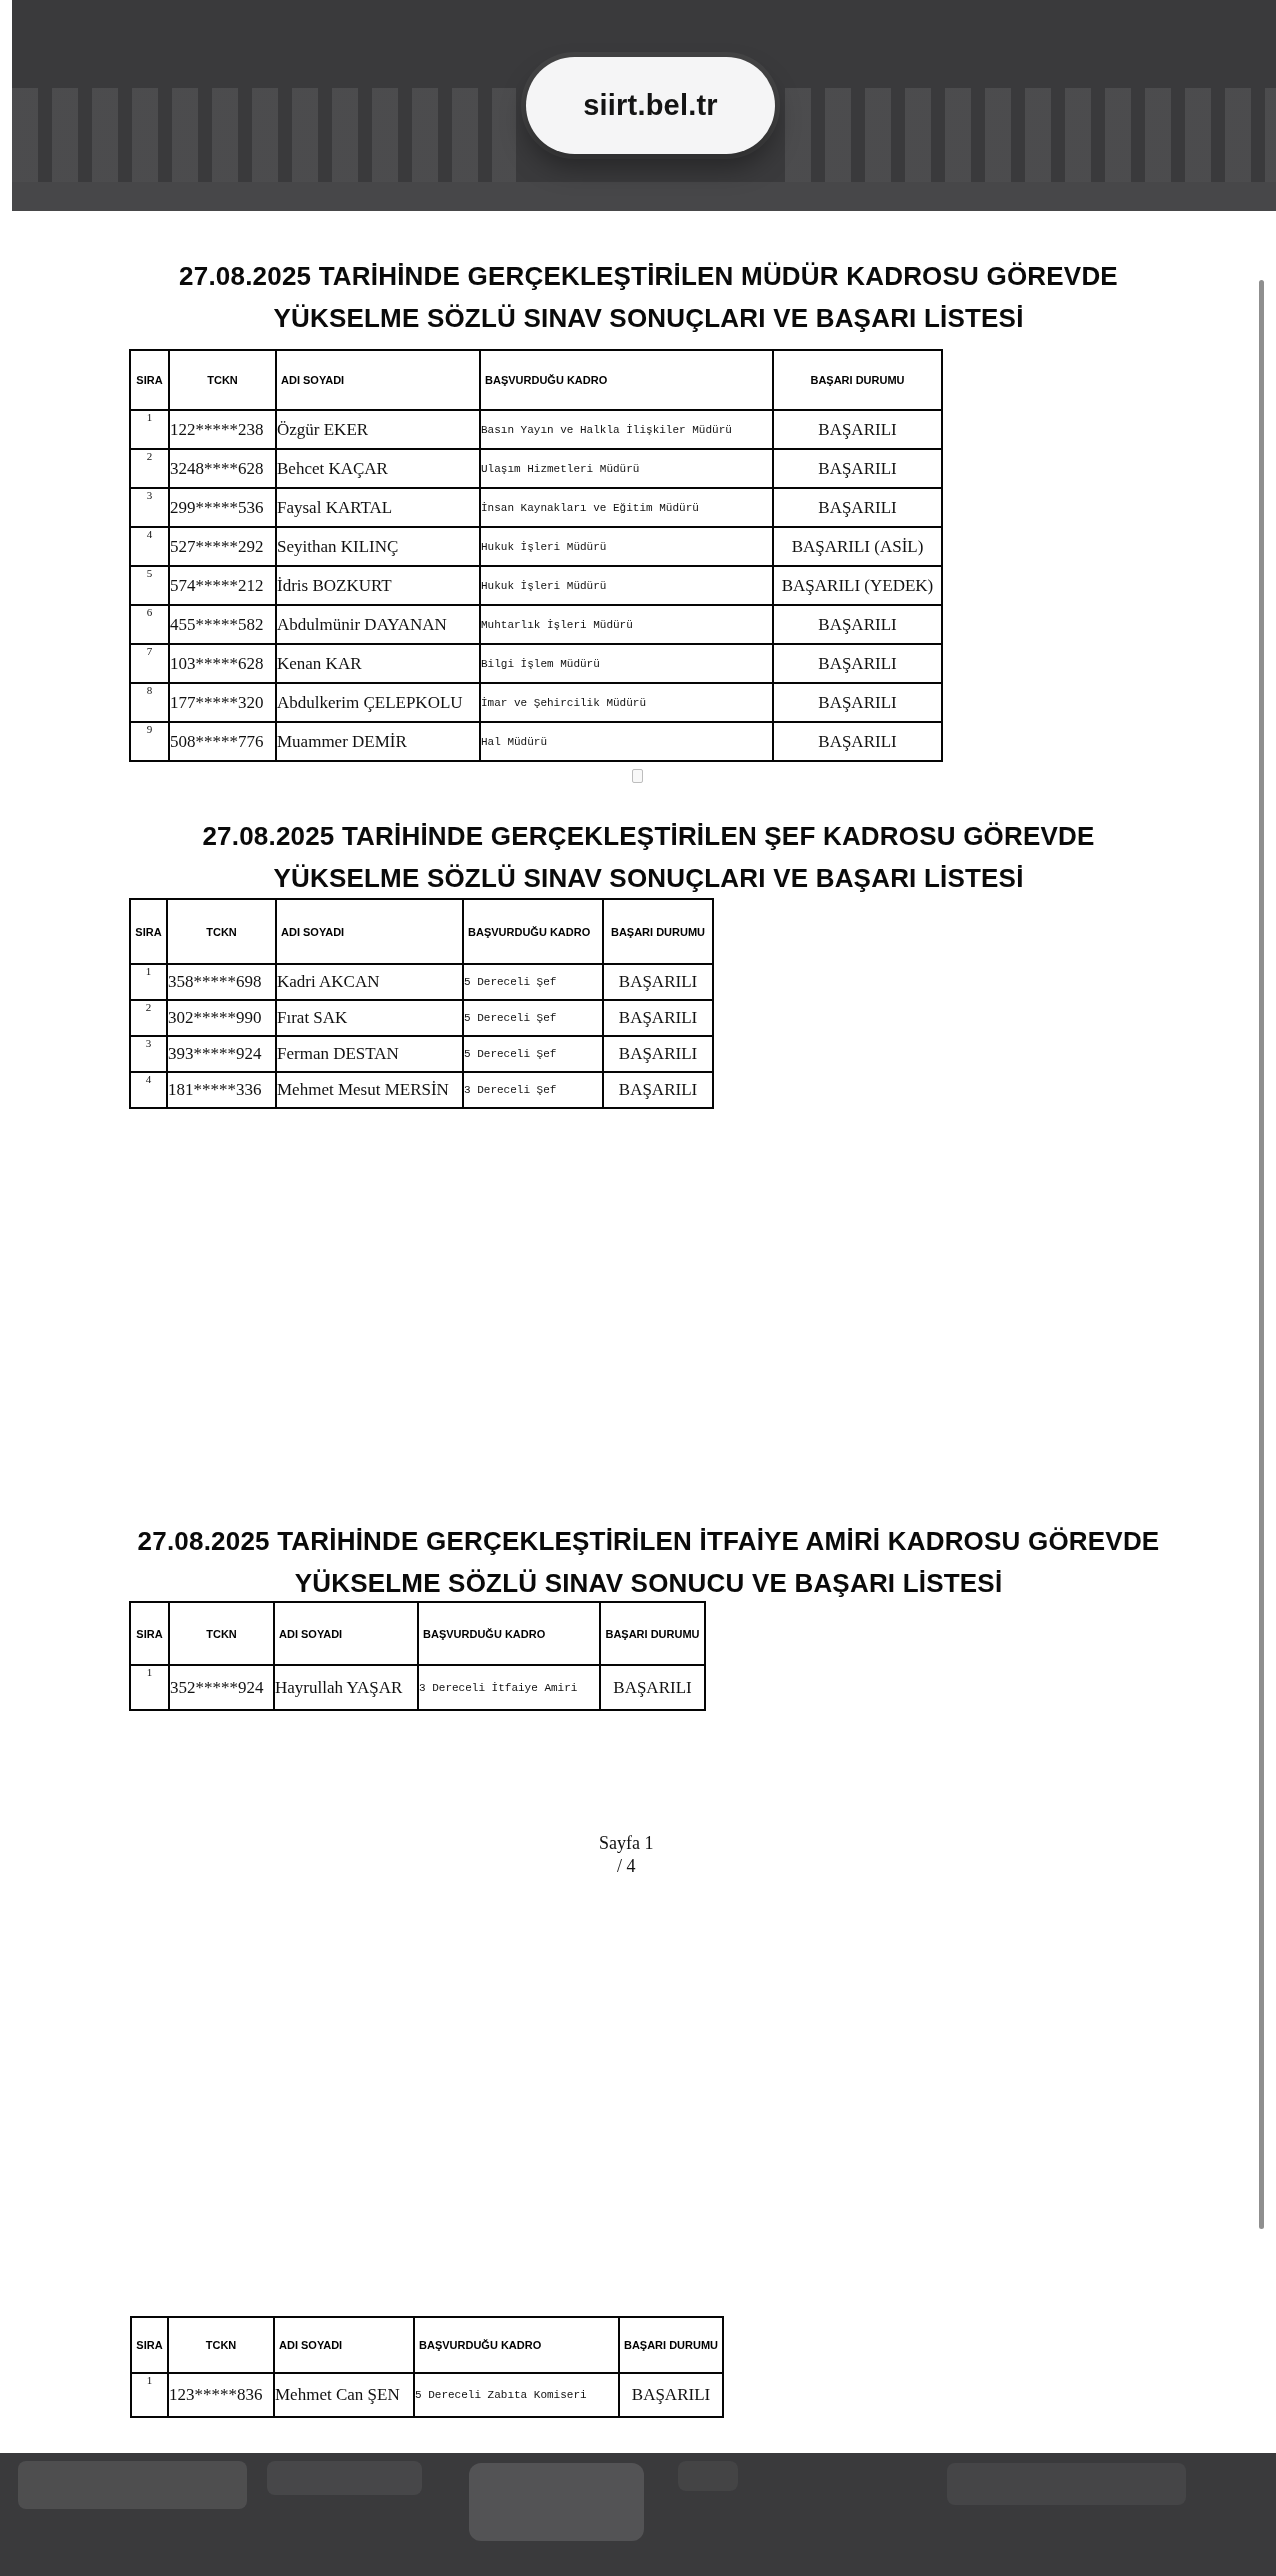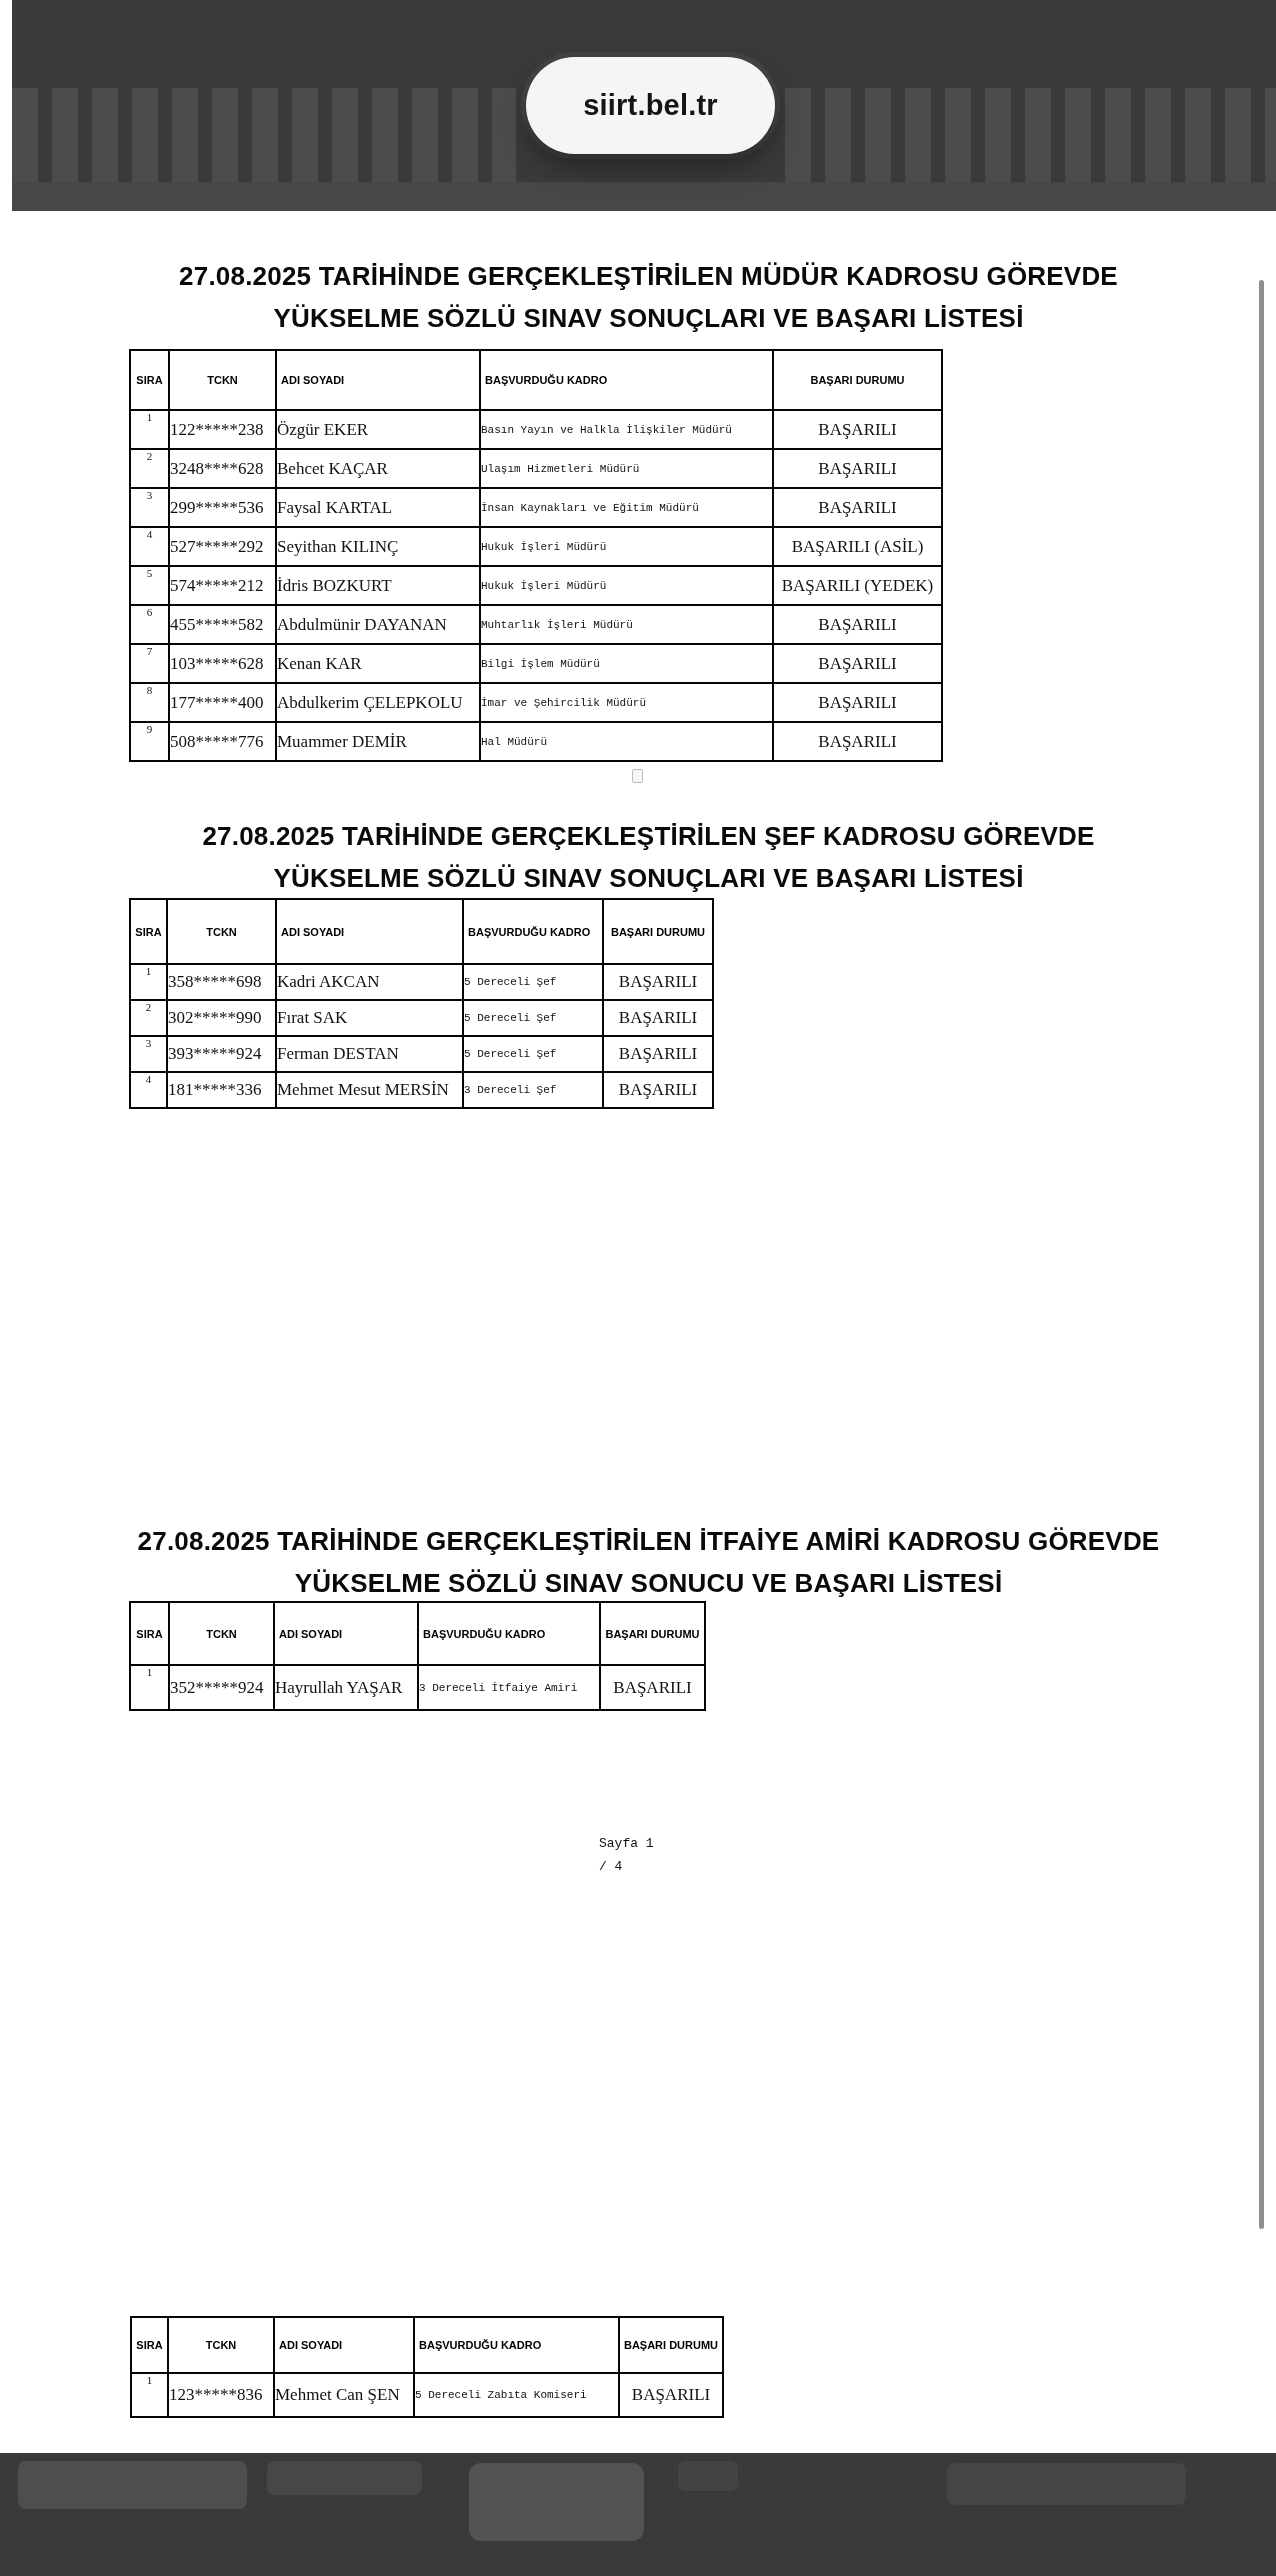--- a/index.html
+++ b/index.html
@@ -48,22 +48,22 @@
   .status{font-family:"Liberation Serif",serif;font-size:17px;color:#111;text-align:center;vertical-align:middle;}
 
   #tbl-1{left:129px;top:349px;}
   #tbl-2{left:129px;top:898px;}
   #tbl-3{left:129px;top:1601px;}
   #tbl-4{left:130px;top:2316px;}
 
   
   .glyph-box{position:absolute;left:632px;top:769px;width:9px;height:12px;border:1px solid #bdbdbd;
              border-radius:2px;background:#f8f8f8;}
-  .page-indicator{position:absolute;left:599px;top:1832px;font-family:Liberation Mono, monospace;
-                  font-size:13px;line-height:23px;color:#111;}
+  .page-indicator{position:absolute;left:599px;top:1832px;font-family:Liberation Serif, serif;
+                  font-size:18px;line-height:23px;color:#111;text-align:center;}
 </style>
 </head>
 <body>
 
 <div class="canvas">
 
   <div class="toolbar-top">
     <div class="stripes left"></div>
     <div class="stripes right"></div>
     <div class="toolbar-edge"></div>
@@ -139,21 +139,21 @@
         </tr>
         <tr style="height:39px">
           <td class="sira">7</td>
           <td class="tckn">103*****628</td>
           <td class="name">Kenan KAR</td>
           <td class="kadro">Bilgi İşlem Müdürü</td>
           <td class="status">BAŞARILI</td>
         </tr>
         <tr style="height:39px">
           <td class="sira">8</td>
-          <td class="tckn">177*****400</td>
+          <td class="tckn">177*****320</td>
           <td class="name">Abdulkerim ÇELEPKOLU</td>
           <td class="kadro">İmar ve Şehircilik Müdürü</td>
           <td class="status">BAŞARILI</td>
         </tr>
         <tr style="height:39px">
           <td class="sira">9</td>
           <td class="tckn">508*****776</td>
           <td class="name">Muammer DEMİR</td>
           <td class="kadro">Hal Müdürü</td>
           <td class="status">BAŞARILI</td>

